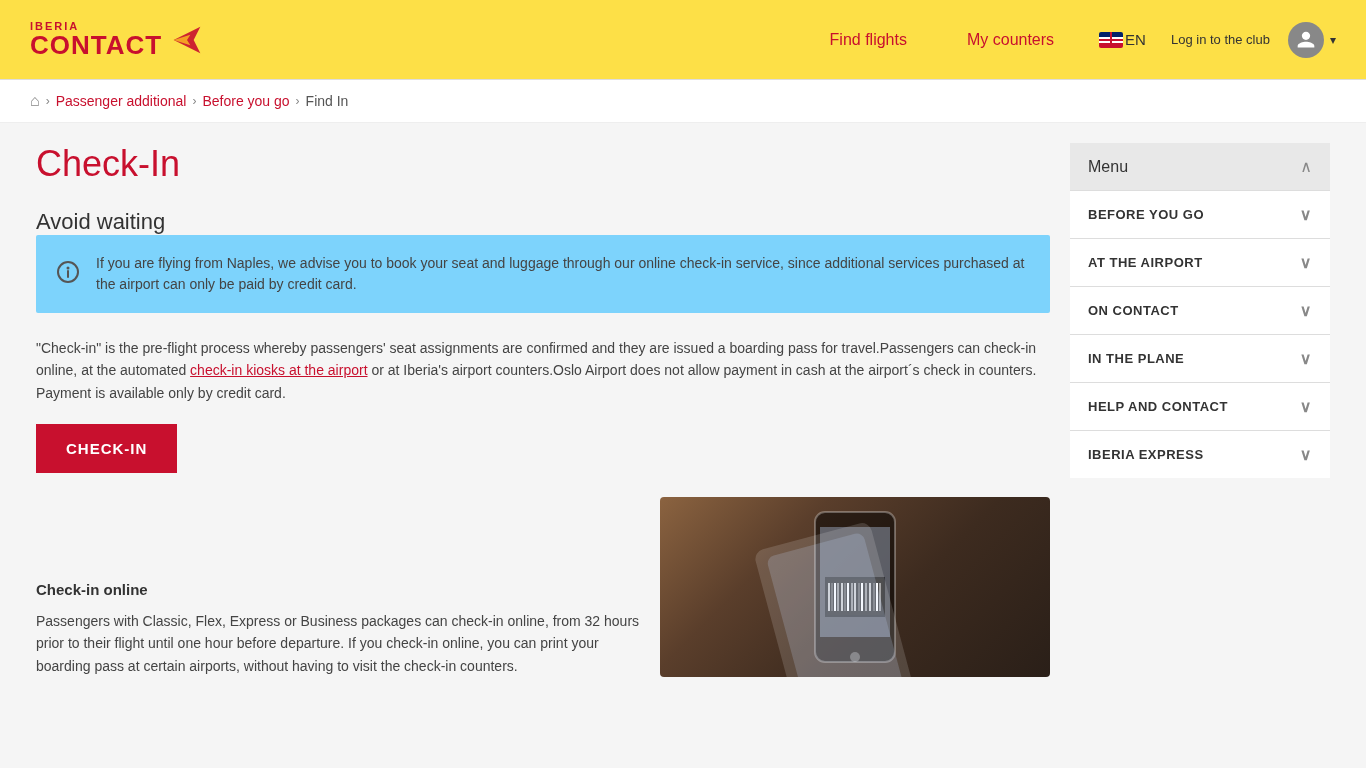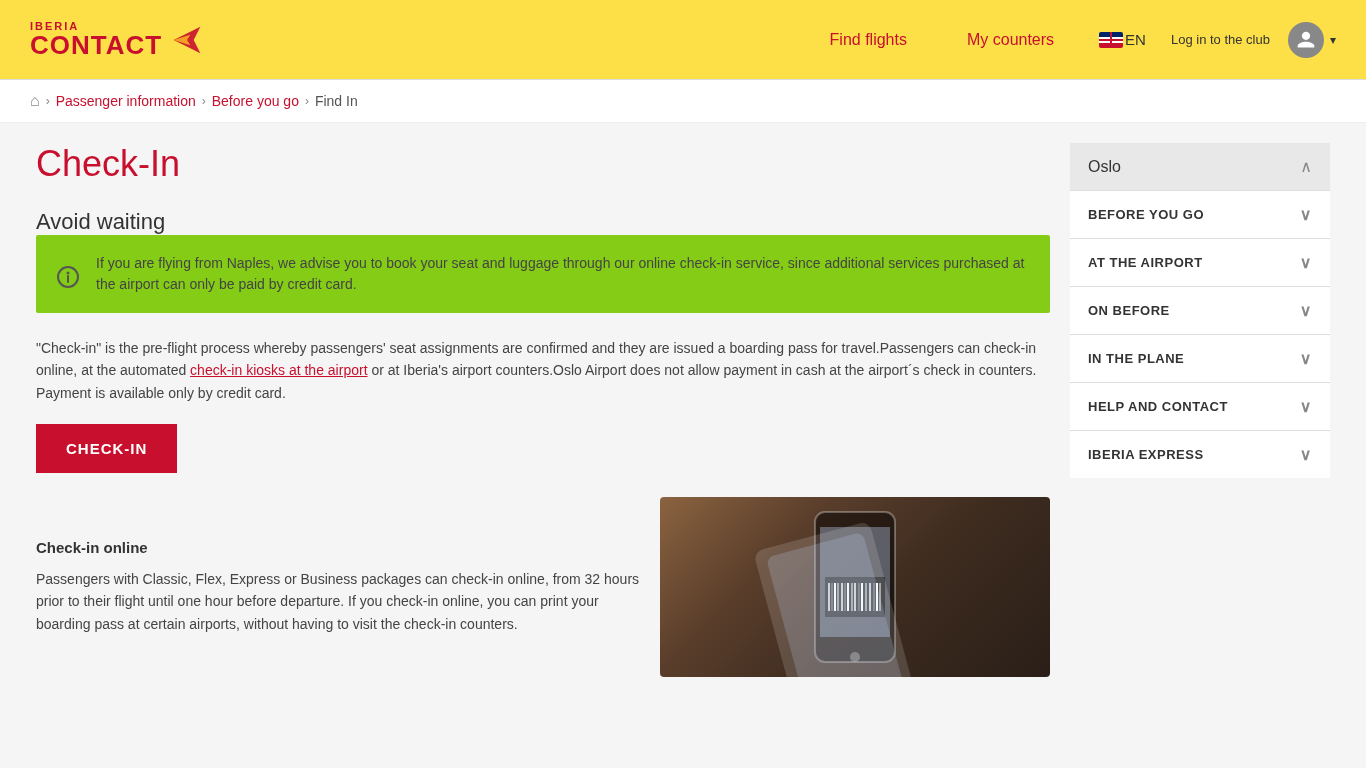--- a/index.html
+++ b/index.html
@@ -153,24 +153,24 @@
       font-size: 36px;
       font-weight: normal;
       margin-bottom: 24px;
     }
     .section-subtitle {
       font-size: 22px;
       font-weight: normal;
       color: #333;
     }
     .info-box {
-      background: #84cc16;
+      background: #7dd3fc;
       padding: 18px 20px;
       display: flex;
-      align-items: flex-end;
+      align-items: center;
       gap: 16px;
       margin-bottom: 24px;
       border-radius: 2px;
     }
     .info-icon {
       color: #555;
       font-size: 22px;
       flex-shrink: 0;
       margin-top: 2px;
     }
@@ -207,21 +207,21 @@
       display: inline-block;
       margin-bottom: 24px;
       text-decoration: none;
       border: 2px solid #c8102e;
     }
 
     
     .checkin-online-section {
       display: flex;
       gap: 20px;
-      align-items: center;
+      align-items: flex-end;
     }
     .checkin-online-text {
       flex: 1;
     }
     .checkin-online-title {
       font-weight: bold;
       font-size: 15px;
       margin-bottom: 12px;
       color: #333;
     }
@@ -328,21 +328,21 @@
         <path d="M12 12c2.7 0 5-2.3 5-5s-2.3-5-5-5-5 2.3-5 5 2.3 5 5 5zm0 2c-3.3 0-10 1.7-10 5v2h20v-2c0-3.3-6.7-5-10-5z"></path>
       </svg>
     </div>
     <span class="chevron-down">▾</span>
   </nav>
 </header>
 
 <div class="breadcrumb-bar">
   <a class="breadcrumb-home" href="#">⌂</a>
   <span class="breadcrumb-sep">›</span>
-  <a class="breadcrumb-link" href="#">Passenger information</a>
+  <a class="breadcrumb-link" href="#">Passenger additional</a>
   <span class="breadcrumb-sep">›</span>
   <a class="breadcrumb-link" href="#">Before you go</a>
   <span class="breadcrumb-sep">›</span>
   <span class="breadcrumb-current">Find In</span>
 </div>
 
 <div class="main-container">
 
   <div class="content-area">
     <h1 class="page-title">Check-In</h1>
@@ -394,33 +394,33 @@
           <line x1="82" y1="76" x2="82" y2="104" stroke="white" stroke-width="2"></line>
           <line x1="85" y1="76" x2="85" y2="104" stroke="white" stroke-width="1"></line>
           <circle cx="60" cy="150" r="5" fill="rgba(255,255,255,0.3)"></circle>
         </svg>
       </div>
     </div>
   </div>
 
   <aside class="sidebar">
     <div class="sidebar-menu-header">
-      <span>Oslo</span>
+      <span>Menu</span>
       <span class="chevron-up">∧</span>
     </div>
     <div class="sidebar-item">
       <span>BEFORE YOU GO</span>
       <span class="chevron-right">∨</span>
     </div>
     <div class="sidebar-item">
       <span>AT THE AIRPORT</span>
       <span class="chevron-right">∨</span>
     </div>
     <div class="sidebar-item">
-      <span>ON BEFORE</span>
+      <span>ON CONTACT</span>
       <span class="chevron-right">∨</span>
     </div>
     <div class="sidebar-item">
       <span>IN THE PLANE</span>
       <span class="chevron-right">∨</span>
     </div>
     <div class="sidebar-item">
       <span>HELP AND CONTACT</span>
       <span class="chevron-right">∨</span>
     </div>

